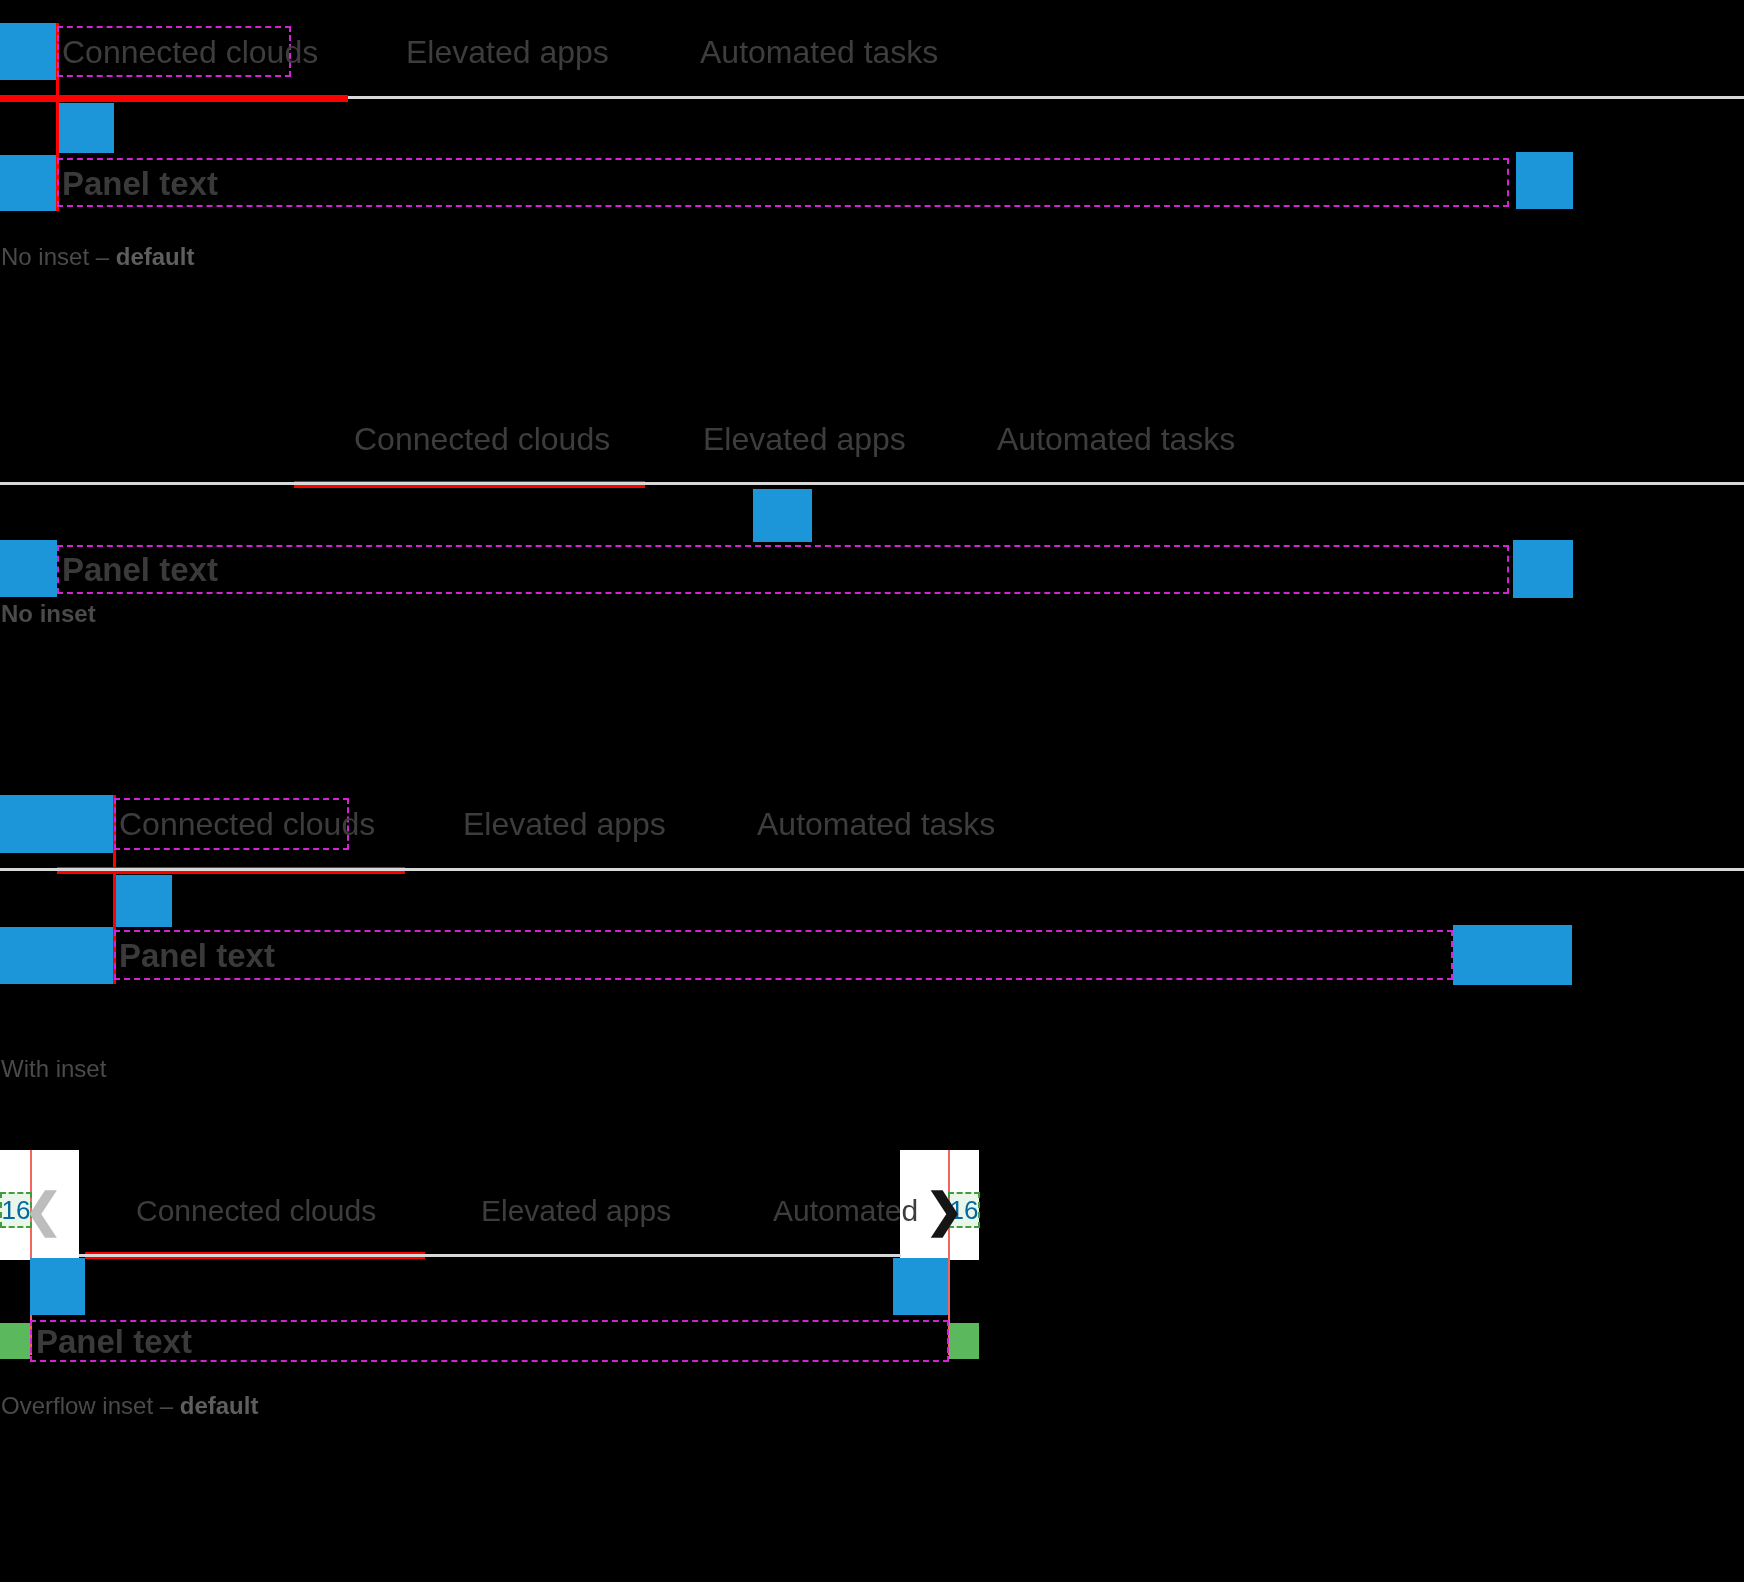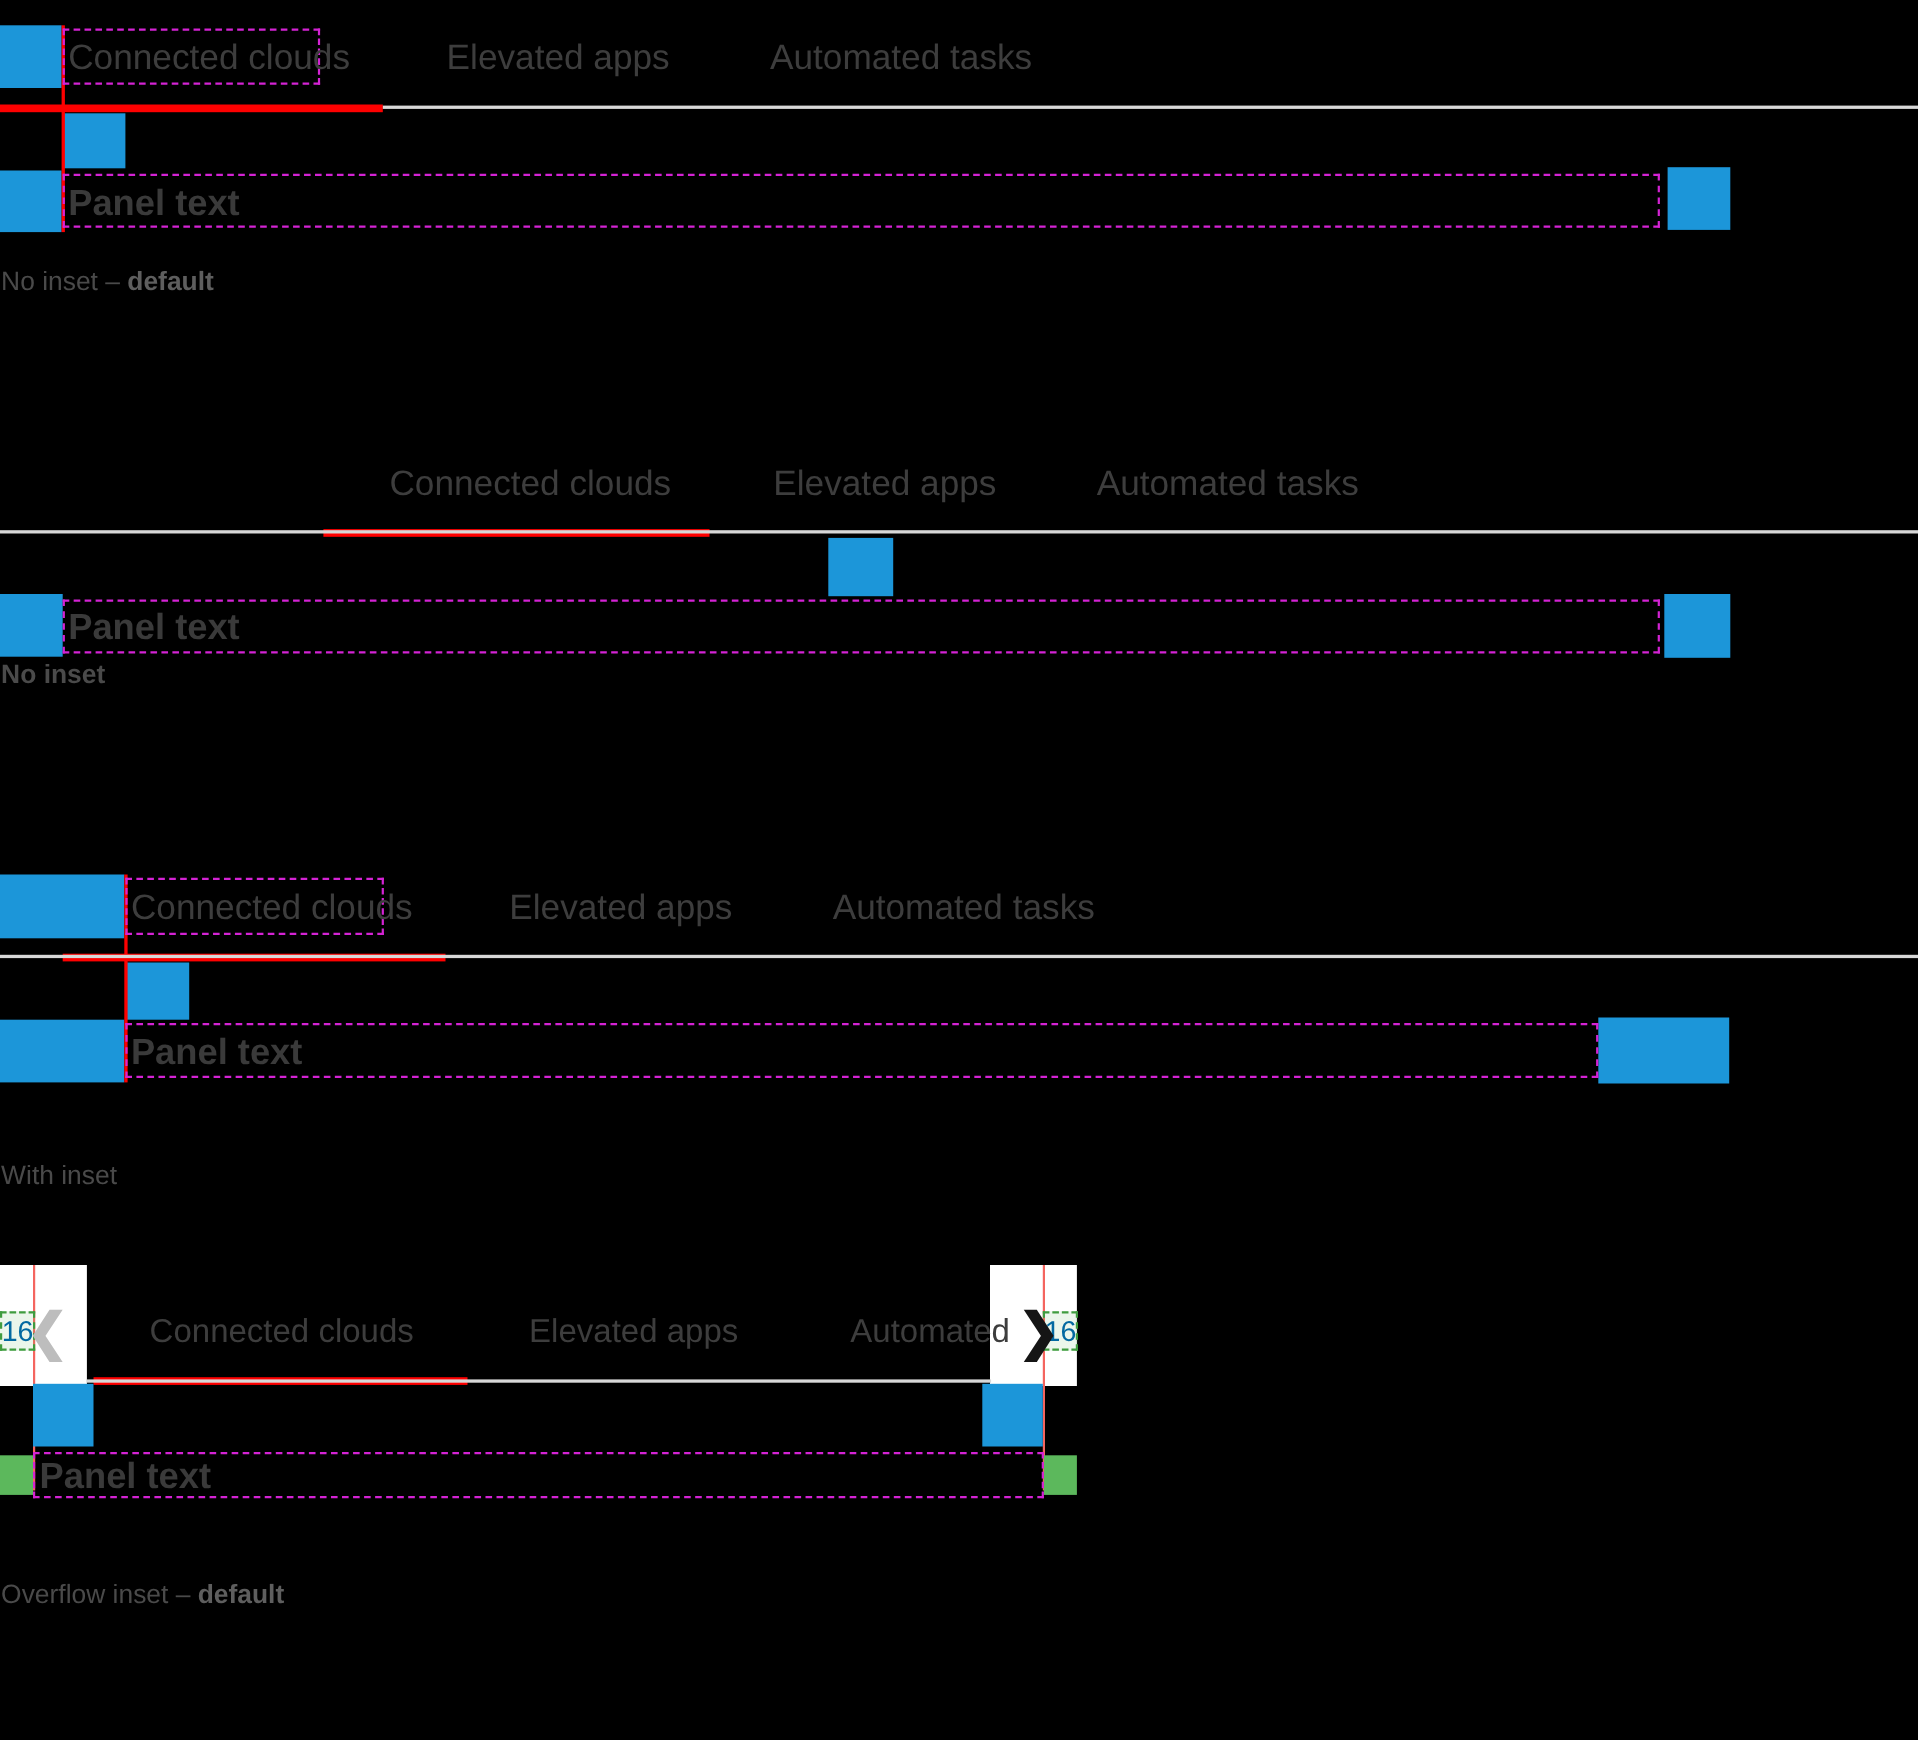--- a/index.html
+++ b/index.html
@@ -230,18 +230,18 @@
 
     <div class="blue-box" style="left:30px; top:1258px; width:55px; height:57px;"></div>
     <div class="blue-box" style="left:893px; top:1258px; width:55px; height:57px;"></div>
 
     <div class="green-box" style="left:0px; top:1323px; width:30px; height:36px;"></div>
     <div class="green-box" style="left:949px; top:1323px; width:30px; height:36px;"></div>
 
     <div class="dash-box" style="left:30px; top:1320px; width:919px; height:42px;"></div>
     <div class="panel-text" style="left:36px; top:1325px;">Panel text</div>
 
-    <div class="caption" style="left:1px; top:1438px;">
+    <div class="caption" style="left:1px; top:1394px;">
       <span>Overflow inset – </span><b>default</b>
     </div>
   </div>
 
 </div>
 
 </body></html>

